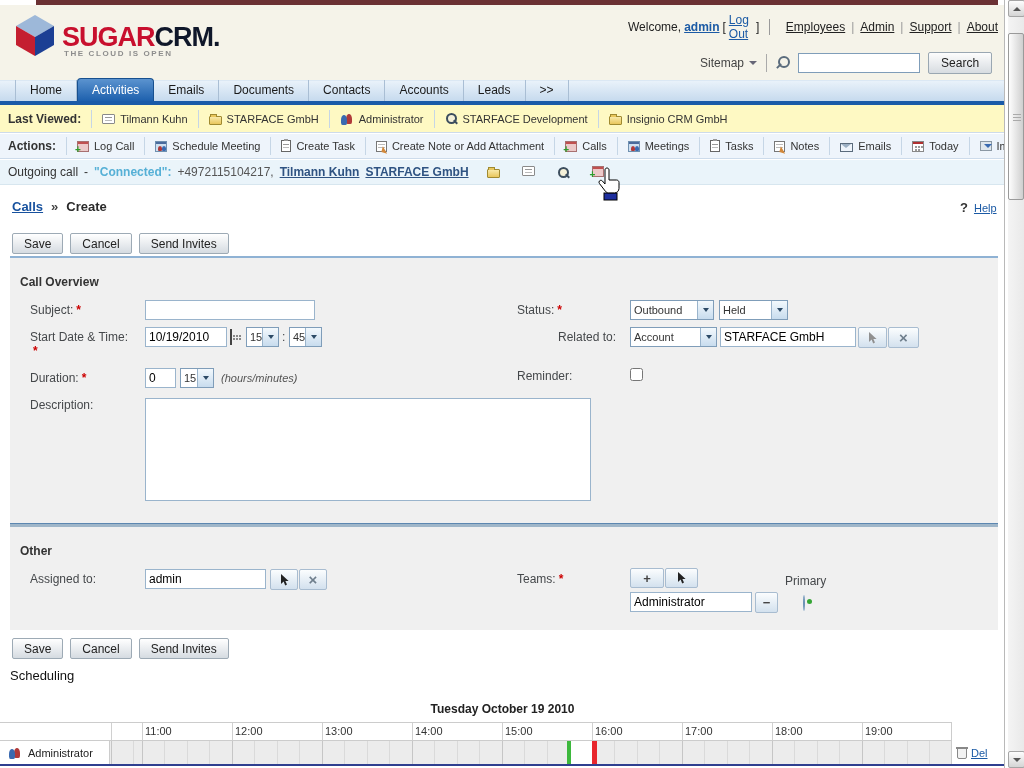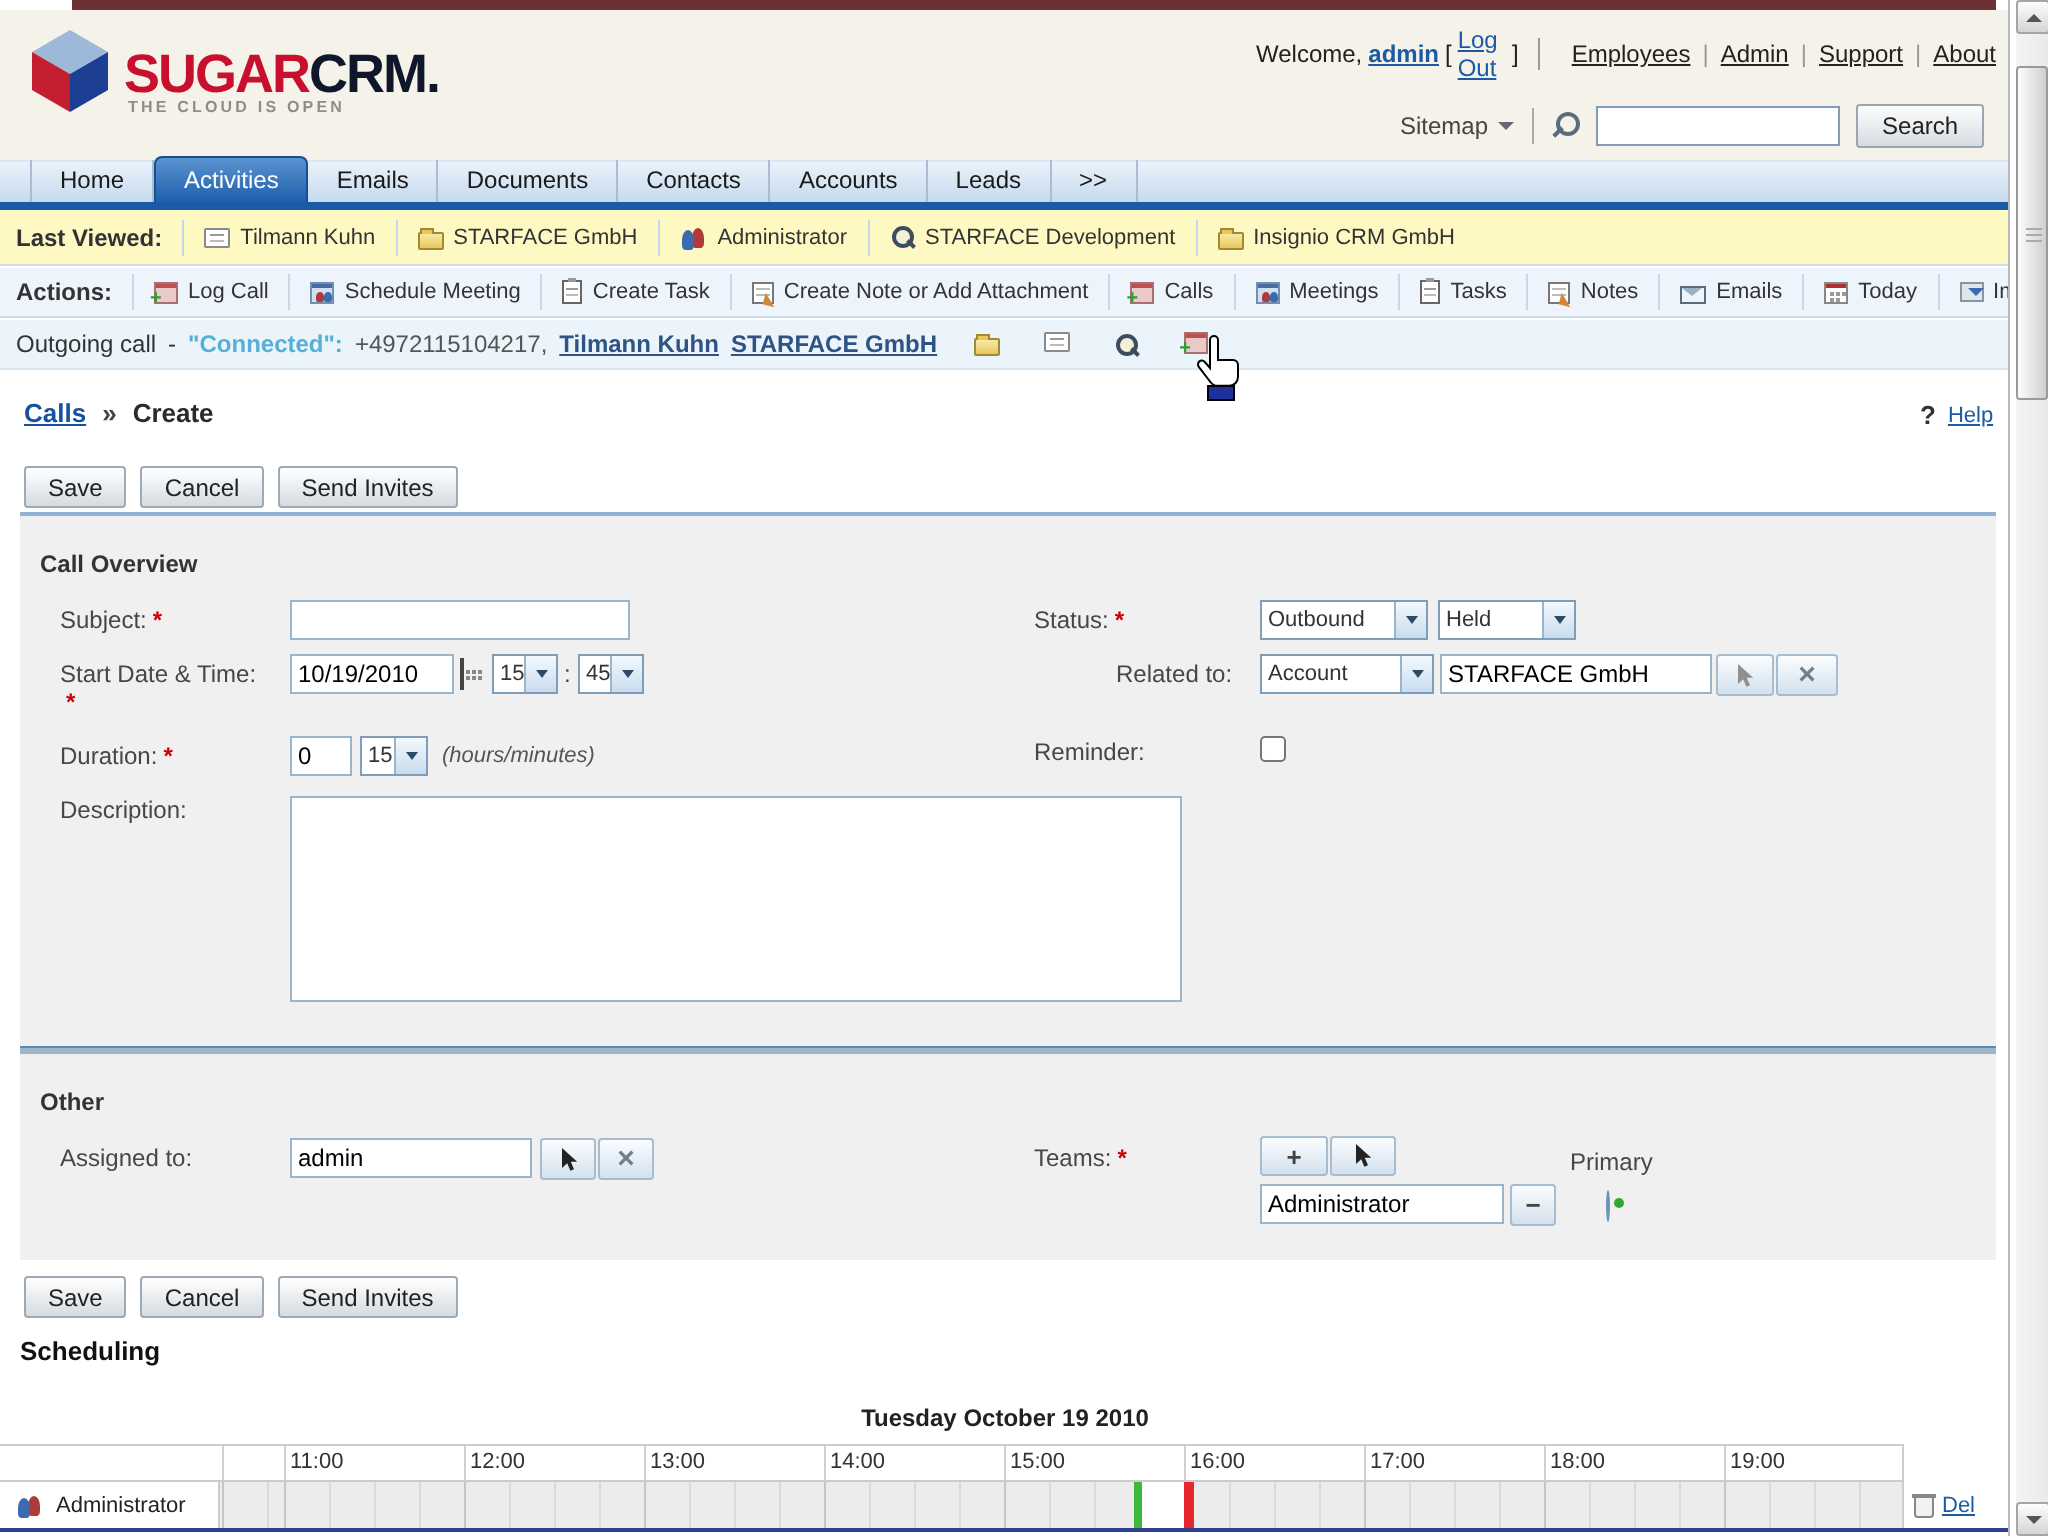--- a/index.html
+++ b/index.html
@@ -129,21 +129,21 @@
   .sbtn.dis { color:#979797; }
   .x-glyph { font-size:15px; color:#6f7f8d; font-weight:bold; line-height:1; }
 
   .chk { width:13px; height:13px; border:1px solid #7f9db9; background:#fff; margin:0; }
   .radio { width:13px; height:13px; border:1px solid #6c93b5; border-radius:50%; background:#fff; position:relative; cursor:pointer; }
   .radio::after { content:""; position:absolute; left:3px; top:3px; width:5px; height:5px; border-radius:50%; background:#35a535; }
 
   .divider { border-top:1px solid #5c87b1; background:#9fb6c9; height:4px; }
 
   
-  .sched-title { left:10px; top:668px; font-size:13px; font-weight:bold; color:#111; }
+  .sched-title { left:10px; top:668px; font-size:13px; font-weight:normal; color:#111; }
   .sched-date { left:0; top:702px; width:1005px; text-align:center; font-weight:bold; font-size:12px; color:#222; }
   .grid-hd-left { left:0; top:722px; width:110px; height:19px; background:#fff; border-top:1px solid #ccc; border-bottom:1px solid #ccc; }
   .grid-hd { left:110px; top:722px; width:842px; height:19px; background:#fff; border-top:1px solid #ccc; border-bottom:1px solid #ccc; border-right:1px solid #ccc;
     background-image:repeating-linear-gradient(90deg,#d0d0d0 0 1px,transparent 1px 90px); background-position:32px 0; }
   .hour-lb { top:725px; font-size:11px; color:#333; }
   .grid-row-left { left:0; top:741px; width:110px; height:23px; background:#fff; border-right:1px solid #ccc; display:flex; align-items:center; gap:6px; padding-left:8px; font-size:11px; color:#222; }
   .grid-row { left:110px; top:741px; width:842px; height:23px; background:#ececec; border-right:1px solid #ccc;
     background-image:repeating-linear-gradient(90deg,#c6c6c6 0 1px,transparent 1px 90px),repeating-linear-gradient(90deg,#dadada 0 1px,transparent 1px 22.5px);
     background-position:32px 0,32px 0; }
   .slot-free { left:571px; top:741px; width:21px; height:23px; background:#fff; }

